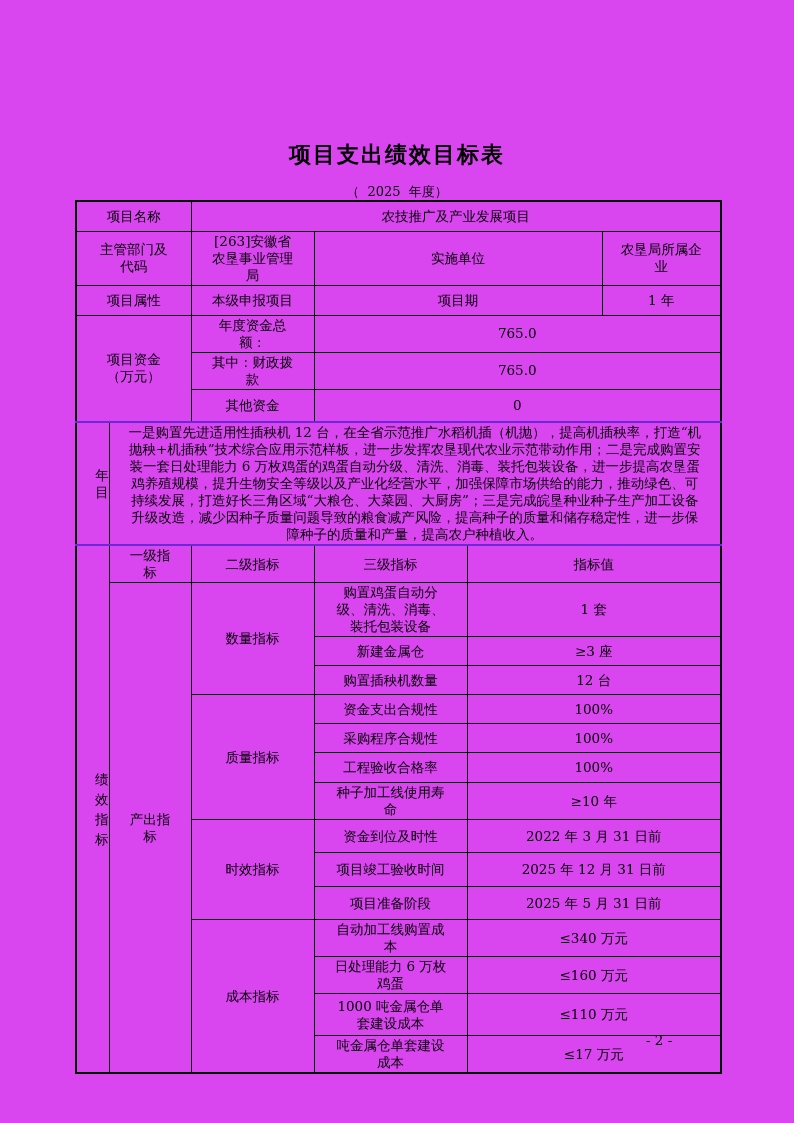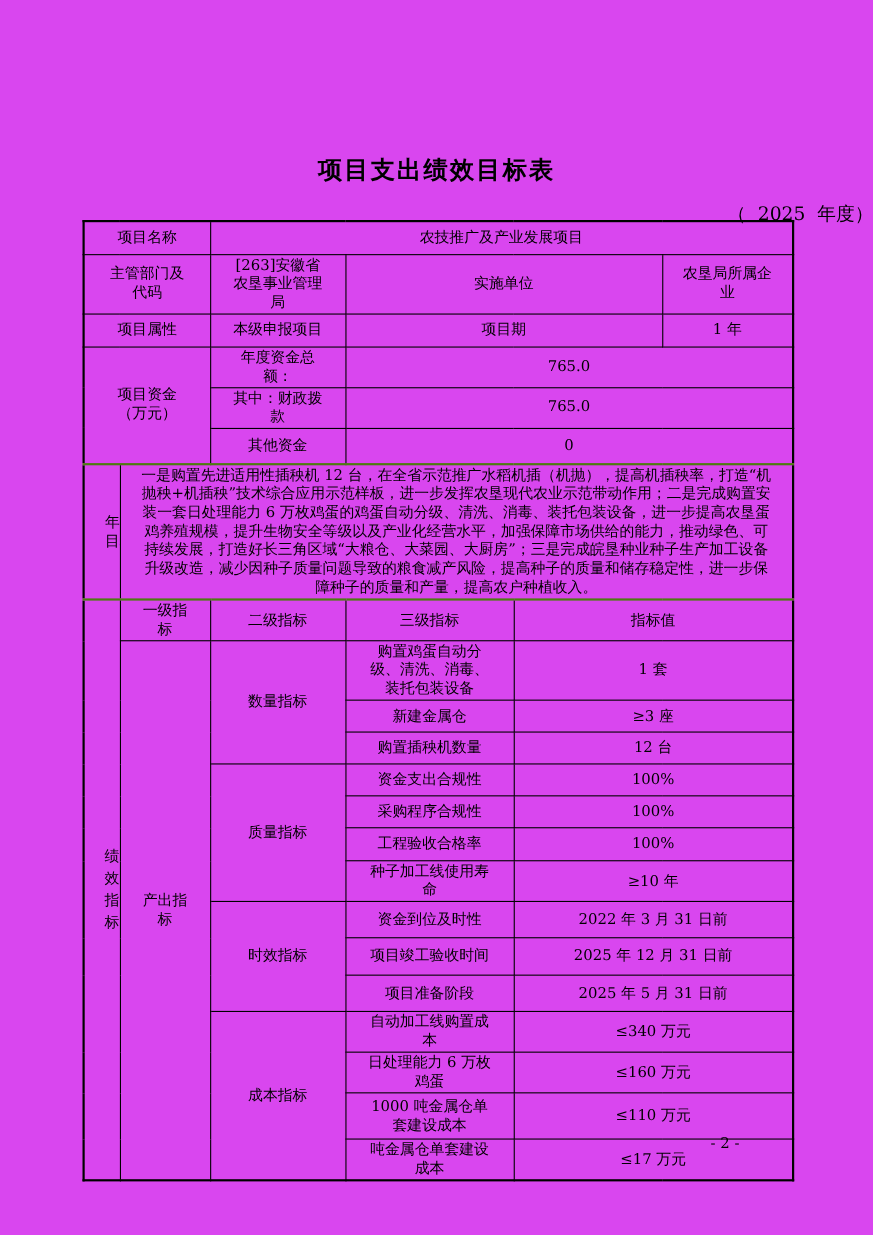--- a/index.html
+++ b/index.html
@@ -22,22 +22,22 @@
     text-align: center;
     font-size: 22px;
     font-weight: bold;
     letter-spacing: 2px;
   }
   .doc-subtitle {
     position: absolute;
     top: 183px;
     left: 0;
     width: 100%;
-    text-align: right;
-    font-size: 17px;
+    text-align: center;
+    font-size: 13px;
     white-space: pre;
   }
   table.main {
     position: absolute;
     left: 75px;
     top: 200px;
     width: 645px;
     border-collapse: collapse;
     table-layout: fixed;
     border: 2px solid #000;
@@ -45,21 +45,21 @@
   table.main td {
     border: 1px solid #000;
     text-align: center;
     vertical-align: middle;
     font-size: 13.5px;
     line-height: 17px;
     padding: 1px 17px;
     word-break: normal;
     overflow: hidden;
   }
-  tr.section-top td { border-top: 2px solid #4d7c0f; }
+  tr.section-top td { border-top: 2px solid #6d28d9; }
   td.goal-text {
     text-align: justify;
     font-size: 13px;
     line-height: 16.8px;
     padding: 3px 6px 3px 7px;
   }
   td.lvl3 { font-size: 13px; line-height: 16px; }
   .wrap-1col {
     width: 1.15em;
     margin: 4px auto;

